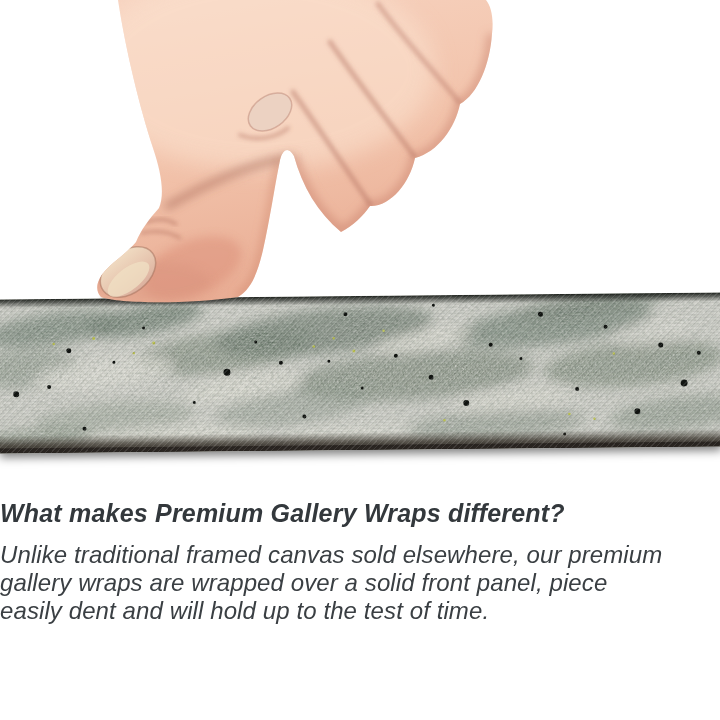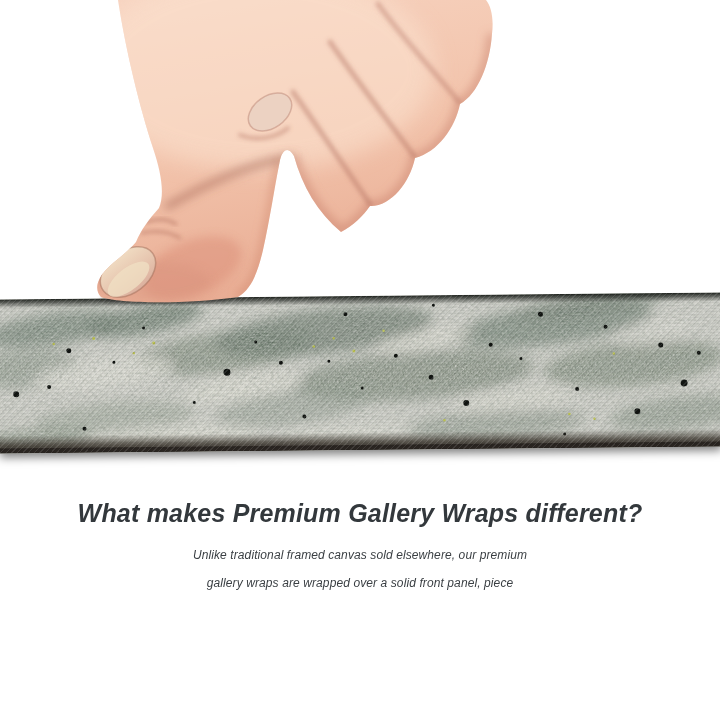--- a/index.html
+++ b/index.html
@@ -17,27 +17,27 @@
   .strip svg{position:absolute;left:0;top:0;}
   .weave{
     position:absolute;inset:0;pointer-events:none;
     background:
       repeating-linear-gradient(135deg, rgba(255,255,255,0.10) 0 1px, rgba(0,0,0,0.05) 1px 2px, rgba(0,0,0,0) 2px 4px),
       repeating-linear-gradient(0deg, rgba(0,0,0,0.04) 0 1px, rgba(0,0,0,0) 1px 3px);
   }
   
   .hand{position:absolute;left:0;top:0;width:720px;height:304px;z-index:3;}
   
-  .copy{position:absolute;left:0;top:499px;width:720px;text-align:center;z-index:4;}
+  .copy{position:absolute;left:0;top:499px;width:720px;text-align:left;z-index:4;}
   .headline{
     font-style:italic;font-weight:600;font-size:25px;letter-spacing:0.2px;
     color:#33383c;margin:0 0 13px 0;
   }
   .bodyline{
-    font-style:italic;font-weight:400;font-size:12px;line-height:28px;
+    font-style:italic;font-weight:400;font-size:24px;line-height:28px;
     letter-spacing:0.1px;color:#3a3f43;
   }
 </style>
 </head>
 <body>
 
 <div class="stage">
 
   <div class="strip">
     <svg width="732" height="154" viewBox="0 0 732 154">
@@ -218,15 +218,16 @@
         <ellipse cx="128" cy="272" rx="31" ry="21" fill="url(#nail)" stroke="rgba(160,110,90,0.50)" stroke-width="1.5"></ellipse>
         <ellipse cx="124" cy="278" rx="25" ry="11" fill="#f0e0c4" opacity="0.75"></ellipse>
       </g>
     </g>
   </svg>
 
   <div class="copy">
     <h2 class="headline">What makes Premium Gallery Wraps different?</h2>
     <div class="bodyline">Unlike traditional framed canvas sold elsewhere, our premium</div>
     <div class="bodyline">gallery wraps are wrapped over a solid front panel, piece</div>
+    <div class="bodyline">easily dent and will hold up to the test of time.</div>
   </div>
 
 </div>
 
 </body></html>

